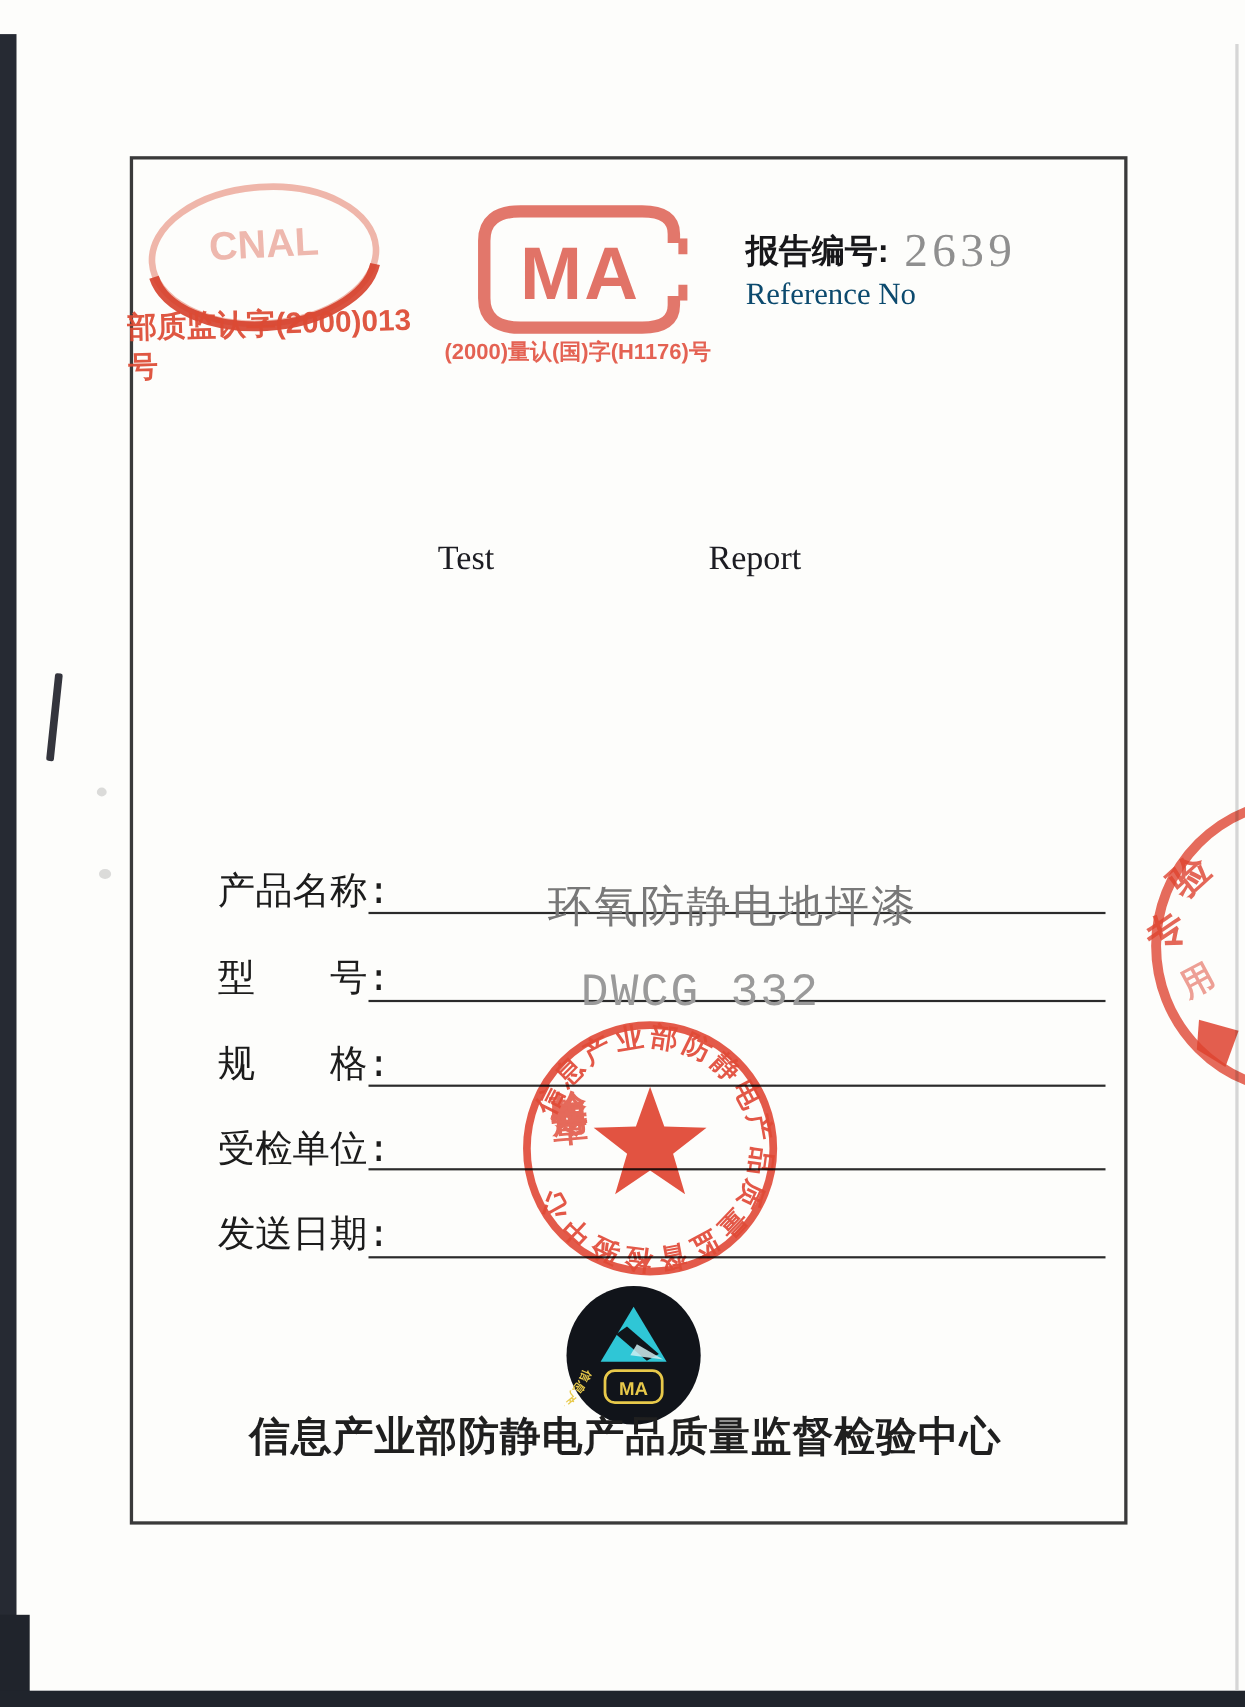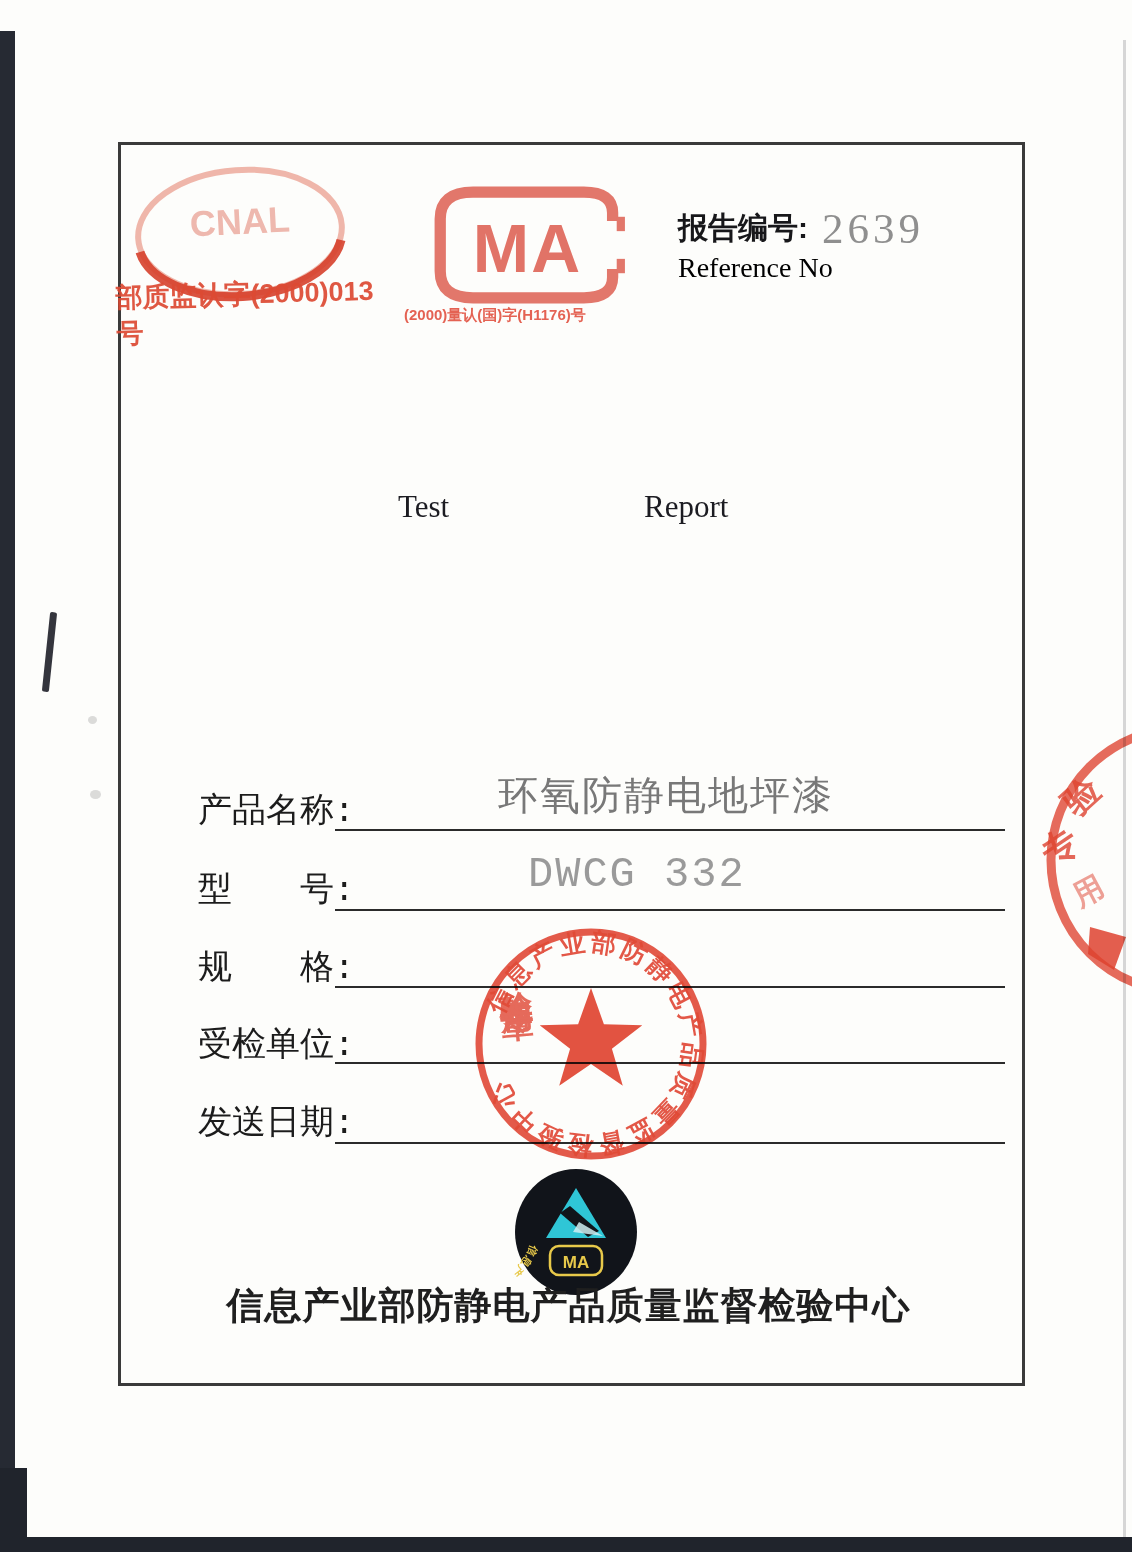--- a/index.html
+++ b/index.html
@@ -12,33 +12,33 @@
   .edge-bottom{left:0;top:1537px;width:1132px;height:15px;background:#20242c;}
   .edge-right{left:1123px;top:40px;width:3px;height:1497px;background:#c2c2c2;opacity:.65;}
   .pen-mark{left:46px;top:612px;width:7px;height:80px;background:#34353d;transform:rotate(6deg);border-radius:2px;}
   .smudge{border-radius:50%;background:#9a9a9a;opacity:.35;}
   
   .frame{left:118px;top:142px;width:901px;height:1238px;border:3px solid #3a3a3a;background:transparent;}
   
   .cnal-caption{left:116px;top:276px;width:280px;font-family:"Liberation Sans",sans-serif;
                 font-weight:bold;font-size:27px;color:#dd4a33;transform:rotate(-1.5deg);opacity:.92;}
   .cma-caption{left:404px;top:306px;width:270px;font-family:"Liberation Sans",sans-serif;
-               font-weight:bold;font-size:15px;color:#e04836;opacity:.85;}
+               font-weight:bold;font-size:20px;color:#e04836;opacity:.85;}
   .ref-label{left:678px;top:208px;font-family:"Liberation Sans",sans-serif;font-weight:bold;
              font-size:30px;color:#17171a;}
   .ref-number{left:822px;top:204px;font-size:43px;color:#8f8f8f;letter-spacing:4px;}
-  .ref-sub{left:678px;top:252px;font-size:28px;color:#000000;}
+  .ref-sub{left:678px;top:252px;font-size:28px;color:#0c4a6e;}
   
   .title-cn{left:344px;top:400px;font-size:61px;font-weight:bold;color:#26262e;letter-spacing:60px;white-space:nowrap;}
   .title-en-test{left:398px;top:489px;font-size:31px;color:#1c1c22;text-align:right;}
   .title-en-report{left:644px;top:489px;font-size:31px;color:#1c1c22;text-align:right;}
   
   .lbl{left:198px;font-size:34px;color:#1c1c1c;font-weight:500;white-space:nowrap;font-family:Liberation Mono, monospace;}
   .underline{left:335px;width:670px;height:2px;background:#2b2b2b;}
-  .val{color:#7f7f7f;white-space:nowrap;}
+  .val{color:#7f7f7f;white-space:nowrap;margin-top:28px;}
   .val-product{left:498px;top:768px;font-size:40px;letter-spacing:2px;color:#787878;}
   .val-model{left:528px;top:851px;font-family:"Liberation Mono",monospace;font-size:42px;color:#9a9a9a;letter-spacing:2px;}
   .val-company{left:446px;top:994px;font-size:38px;letter-spacing:1px;color:#7d7d7d;}
   .val-date{left:478px;top:1066px;font-size:43px;letter-spacing:4px;color:#8d8d8d;}
   
   .stamp{mix-blend-mode:multiply;}
   .footer-org{left:118px;top:1281px;width:901px;text-align:center;
               font-family:"Liberation Sans",sans-serif;font-weight:bold;
               font-size:37px;color:#1f1f1f;letter-spacing:1px;}
 </style>

